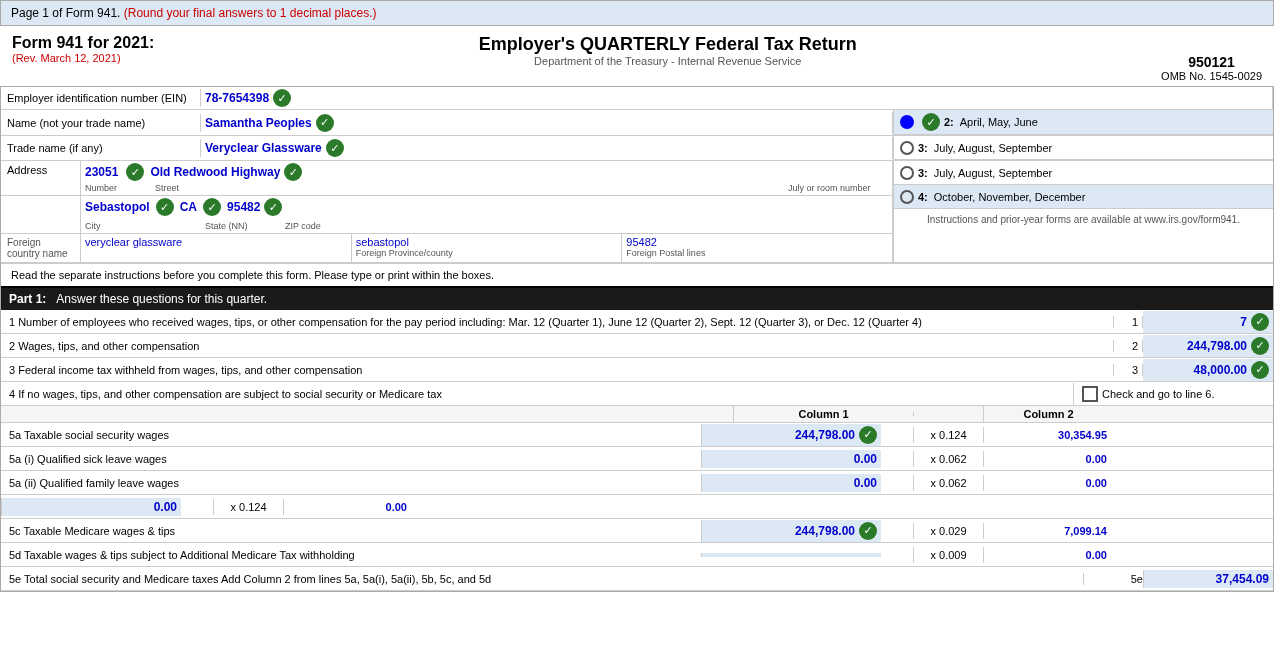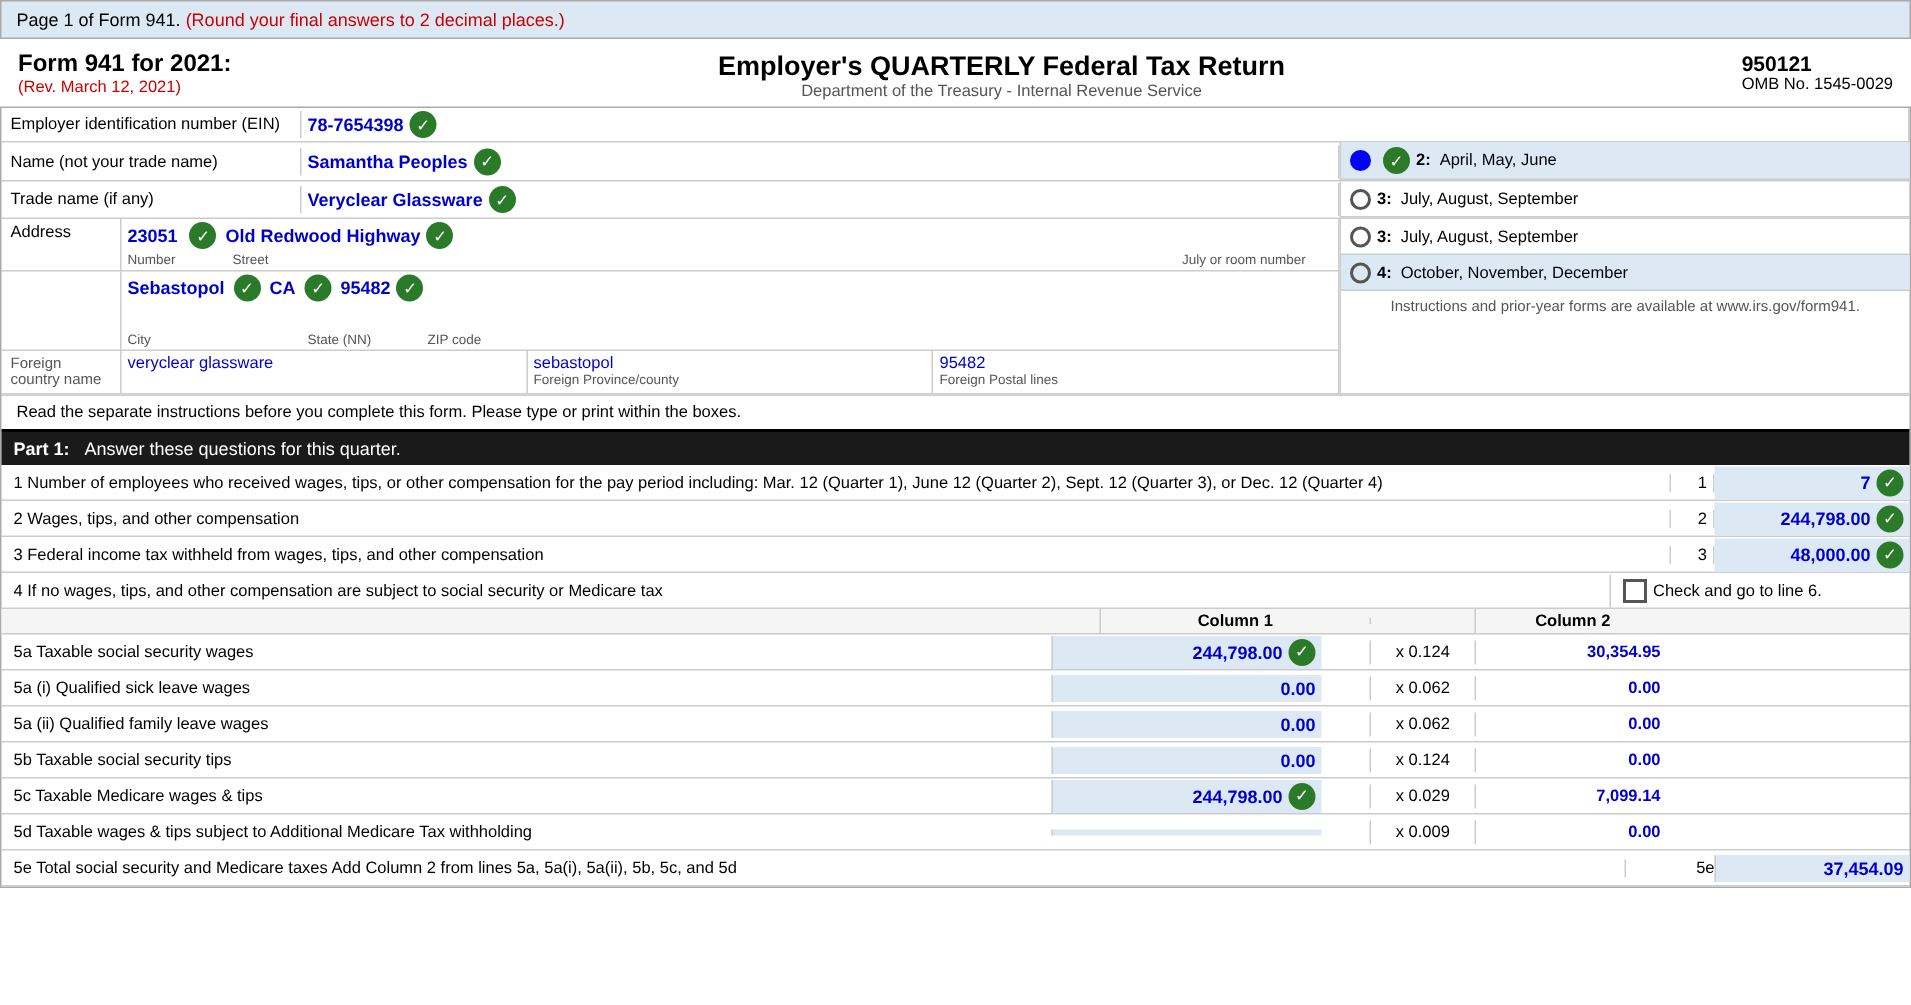--- a/index.html
+++ b/index.html
@@ -19,21 +19,21 @@
       justify-content: space-between;
       padding: 8px 12px 4px 12px;
       border-bottom: 1px solid #aaa;
     }
     .header-left { }
     .header-title { font-size: 16px; font-weight: bold; }
     .header-subtitle { font-size: 11px; color: #555; }
     .header-center { flex: 1; padding-left: 20px; }
     .header-center .main-title { font-size: 18px; font-weight: bold; text-align: center; }
     .header-center .dept { font-size: 11px; color: #555; text-align: center; }
-    .header-right { text-align: left; font-size: 11px; }
+    .header-right { text-align: center; font-size: 11px; margin-top: 20px; }
     .header-right .big-num { font-size: 14px; font-weight: bold; }
 
     .form-body { border: 1px solid #aaa; border-top: none; }
 
     
     .field-row {
       display: flex;
       align-items: center;
       border-bottom: 1px solid #ccc;
     }
@@ -237,21 +237,21 @@
     
     .val-check-wrap { display: flex; align-items: center; }
   </style>
 </head>
 <body>
 
 <div class="page-wrapper">
 
   <div class="top-banner">
     <span>Page 1 of Form 941.</span>
-    <span class="warning">(Round your final answers to 2 decimal places.)</span>
+    <span class="warning">(Round your final answers to 1 decimal places.)</span>
   </div>
 
   <div class="header-section">
     <div class="header-left">
       <div class="header-title">Form 941 for 2021:</div>
       <div class="header-subtitle" style="color:#c00;">(Rev. March 12, 2021)</div>
     </div>
     <div class="header-center">
       <div class="main-title">Employer's QUARTERLY Federal Tax Return</div>
       <div class="dept">Department of the Treasury - Internal Revenue Service</div>
@@ -328,21 +328,21 @@
           <div style="width:80px;padding:3px 6px;border-right:1px solid #ccc;flex-shrink:0;"></div>
           <div style="flex:1;padding:2px 4px;">
             <div style="display:flex;align-items:center;">
               <span style="color:#00c;font-weight:bold;font-size:12px;">Sebastopol</span>
               <span class="check-icon" style="margin:0 6px;">✓</span>
               <span style="color:#00c;font-weight:bold;font-size:12px;">CA</span>
               <span class="check-icon" style="margin:0 6px;">✓</span>
               <span style="color:#00c;font-weight:bold;font-size:12px;">95482</span>
               <span class="check-icon" style="margin-left:4px;">✓</span>
             </div>
-            <div style="display:flex;font-size:9px;color:#555;margin-top:20px;">
+            <div style="display:flex;font-size:9px;color:#555;margin-top:5px;">
               <span style="width:120px;">City</span>
               <span style="width:80px;">State (NN)</span>
               <span>ZIP code</span>
             </div>
           </div>
         </div>
 
         <div style="display:flex;align-items:stretch;">
           <div style="width:80px;padding:3px 6px;font-size:10px;border-right:1px solid #ccc;flex-shrink:0;color:#555;">Foreign country name</div>
           <div style="flex:1;padding:2px 4px;border-right:1px solid #ccc;">
@@ -455,21 +455,20 @@
       <div class="data-desc">5a (ii) Qualified family leave wages</div>
       <div class="data-col1" style="background:#dce9f5;">
         <span style="color:#00c;font-weight:bold;font-size:12px;">0.00</span>
       </div>
       <div class="data-mult">x 0.062</div>
       <div class="data-col2">0.00</div>
       <div class="data-empty"></div>
     </div>
 
     <div class="data-row">
-      <div class="data-desc">5b Taxable social security tips</div>
       <div class="data-col1" style="background:#dce9f5;">
         <span style="color:#00c;font-weight:bold;font-size:12px;">0.00</span>
       </div>
       <div class="data-mult">x 0.124</div>
       <div class="data-col2">0.00</div>
       <div class="data-empty"></div>
     </div>
 
     <div class="data-row">
       <div class="data-desc">5c Taxable Medicare wages &amp; tips</div>

